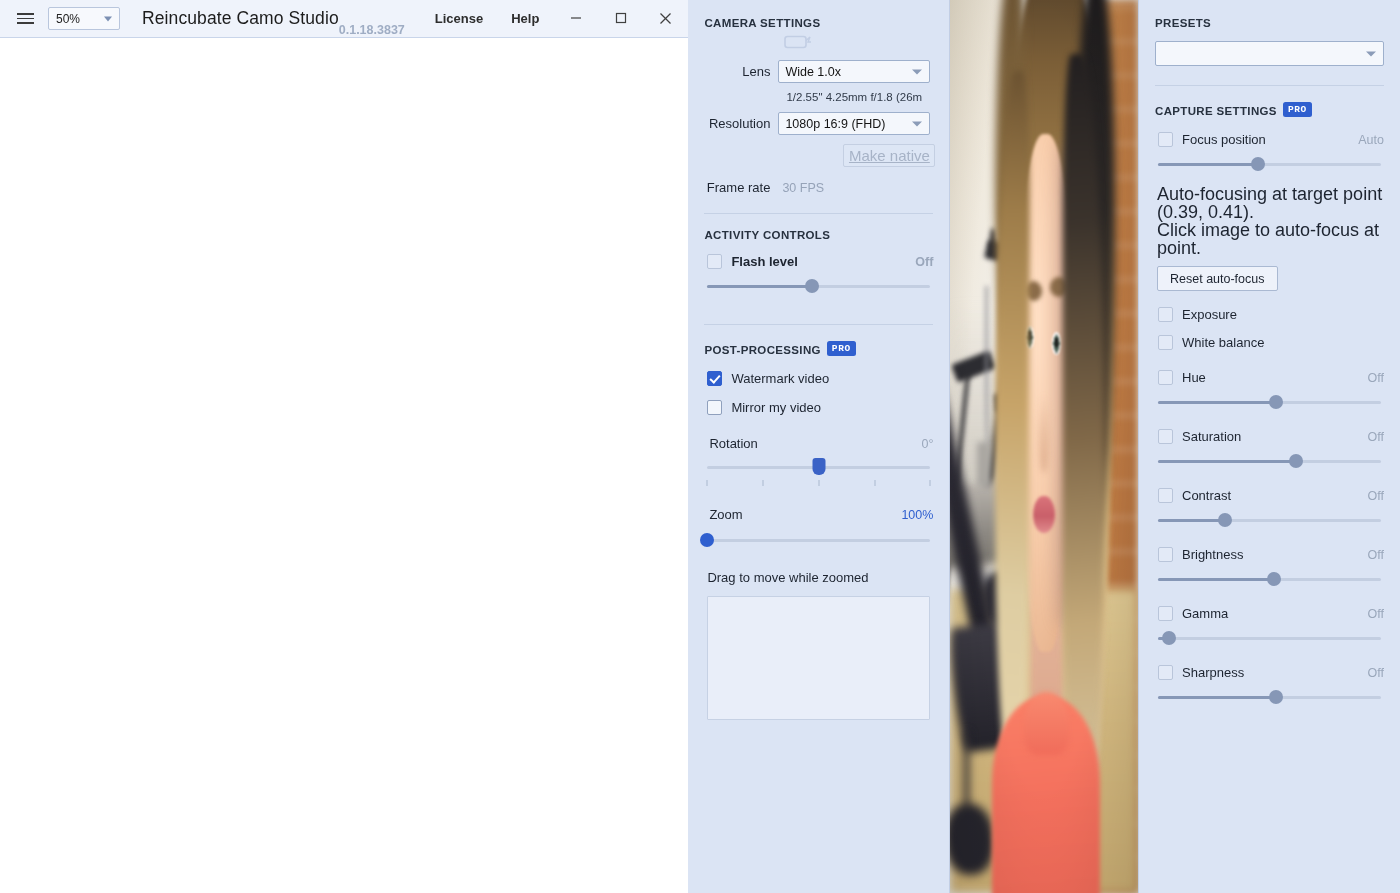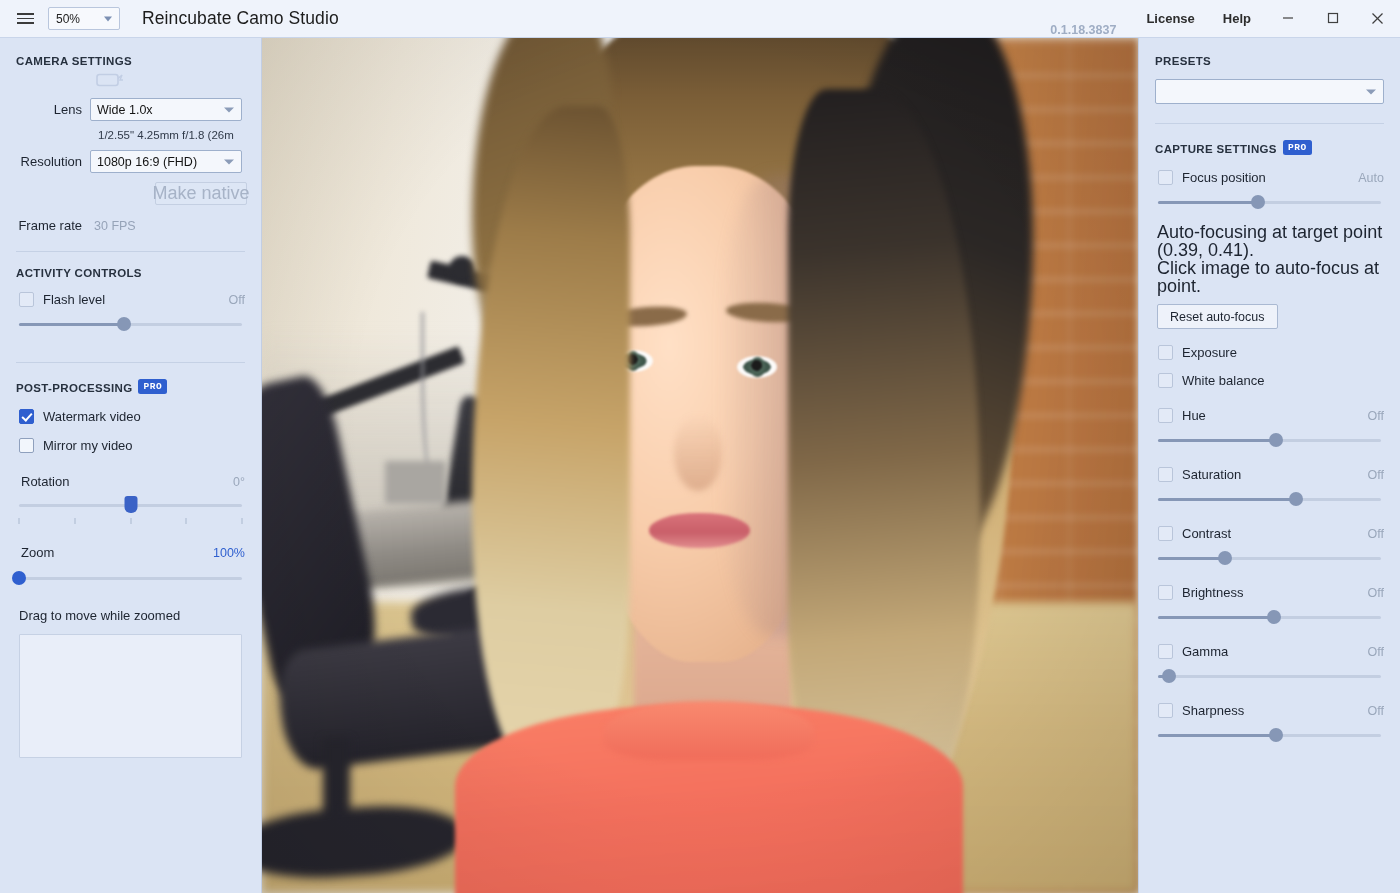--- a/index.html
+++ b/index.html
@@ -5,21 +5,21 @@
 <style>
   * { box-sizing: border-box; margin: 0; padding: 0; }
   html, body {
     width: 1400px; height: 893px;
     overflow: hidden;
     font-family: "Liberation Sans", sans-serif;
     background: #ffffff;
   }
   #app {
     width: 1400px; height: 893px;
-    display: flex; flex-direction: column;
+    display: flex; flex-direction: row;
     position: relative;
   }
 
   
   #titlebar {
     height: 38px; min-height: 38px;
     background: #eff3fb;
     border-bottom: 1px solid #c9d5ea;
     display: flex; align-items: center;
     position: relative;
@@ -134,23 +134,24 @@
   }
   .hint {
     font-size: 11.5px; color: #303a49;
     white-space: nowrap; overflow: hidden;
   }
   .disabled-btn {
     height: 23px;
     border: 1px solid #c4cfe2;
     border-radius: 2px;
     background: #dde6f5;
-    font-size: 18px; color: #a7b3c7;
+    font-size: 15px; color: #a7b3c7;
     display: flex; align-items: center; justify-content: center;
     white-space: nowrap;
+    text-decoration: underline;
   }
   .muted-value { font-size: 12.5px; color: #96a3b8; }
 
   .divider { height: 1px; background: #c5d1e5; }
 
   .pausebtn {
     width: 24px; height: 22px;
     border: 1px solid #aab9d2;
     border-radius: 2px;
     background: #e5ecf8;
@@ -517,21 +518,21 @@
       <div class="row" style="margin:13px 14px 0 0;">
         <div class="field-label" style="width:82px; margin-right:12px;">Frame rate</div>
         <div class="muted-value">30 FPS</div>
       </div>
 
       <div class="divider" style="margin:18px 16px 0 16px;"></div>
 
       <div class="section-title" style="margin:15px 0 0 16px;">ACTIVITY CONTROLS</div>
 
 
-      <div class="row" style="margin:13px 16px 0 19px;">
+      <div class="row" style="margin:13px 16px 0 19px;font-weight:bold;">
         <span class="checkbox faint"></span>
         <span class="cb-label">Flash level</span>
         <span class="cb-value">Off</span>
       </div>
       <div class="slider" style="margin:10px 19px 0 19px;">
         <div class="track"></div>
         <div class="fill" id="flash-fill" style="width: 47%;"></div>
         <div class="thumb" id="flash-thumb" style="left: 47%;"></div>
       </div>
 

